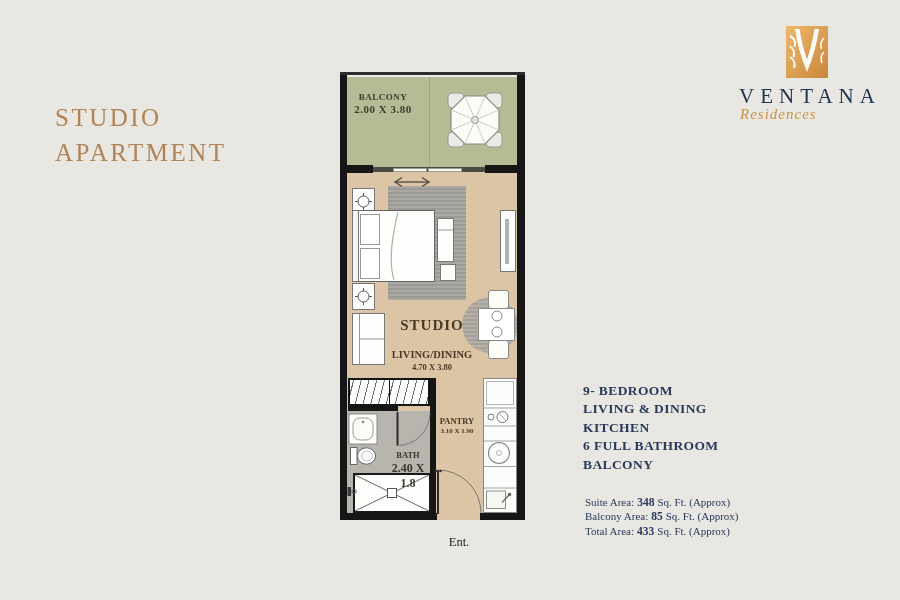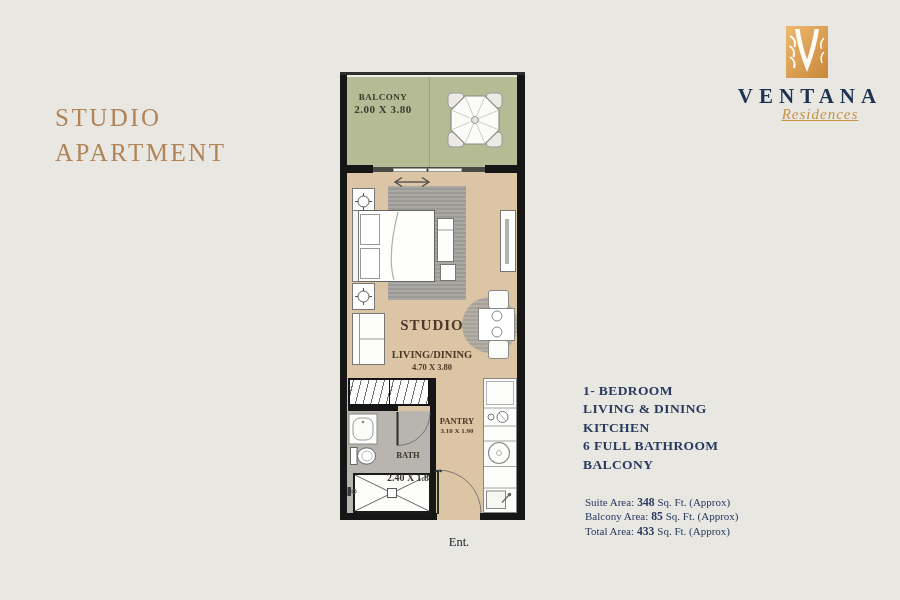--- a/index.html
+++ b/index.html
@@ -6,23 +6,23 @@
   body { background:#d8d6d1; font-family:"Liberation Serif", serif; }
   .page { position:relative; width:900px; height:600px; background:#e9e7e2; overflow:hidden; }
   .abs { position:absolute; }
 
   
   .main-title { left:55px; top:100px; font-size:25px; line-height:35px;
     letter-spacing:2.5px; color:#b08457; font-weight:500; }
 
   
   .brand-name { left:728px; top:84px; width:164px; text-align:center; font-size:21px;
-    letter-spacing:6px; color:#1e3252; font-weight:700; }
-  .brand-sub { left:740px; top:106px; width:160px; text-align:center; font-size:15px;
-    font-style:italic; color:#c9923f; letter-spacing:1px;text-decoration:underline; }
+    letter-spacing:6px; color:#1e3252; font-weight:400; }
+  .brand-sub { left:740px; top:106px; width:160px; font-size:15px;
+    font-style:italic; color:#c9923f; letter-spacing:1px; }
 
   
   .features { left:583px; top:382px; color:#273a5e; font-size:13.5px;
     font-weight:bold; line-height:18.4px; letter-spacing:.4px; }
   .areas { left:585px; top:495px; color:#273a5e; font-size:11px; line-height:14.4px; }
   .areas .num { font-weight:bold; font-size:11.5px; }
   .areas span { margin-right:3px; }
 
   
   .plan { left:335px; top:68px; width:190px; height:492px; }
@@ -61,21 +61,21 @@
   .plan-label .dims { display:block; }
   .lbl-balcony { left:16px; top:24px; width:64px; font-size:9px; letter-spacing:.5px; color:#3e3a2f; }
   .lbl-balcony .dims { font-size:11px; margin-top:1px;font-family:Liberation Serif, serif; }
   .lbl-living { left:45px; top:249px; width:104px; color:#4c3828; }
   .lbl-living .l1 { font-size:15px; letter-spacing:1px; display:block; }
   .lbl-living .l2 { font-size:10.5px; display:block; margin-top:15px; }
   .lbl-living .dims { font-size:8.5px; margin-top:2px; }
   .lbl-pantry { left:97px; top:348px; width:50px; font-size:8.5px; }
   .lbl-pantry .dims { font-size:7px; margin-top:1px;font-family:Liberation Serif, serif; }
   .lbl-bath { left:50px; top:382px; width:46px; font-size:8.5px; color:#3c362d; }
-  .lbl-bath .dims { font-size:10px; margin-top:12px; }
+  .lbl-bath .dims { font-size:12px; margin-top:1px; }
   .lbl-ent { left:102px; top:467px; width:44px; font-size:12.5px; color:#20242e; font-weight:normal; }
 
   svg.overlay { position:absolute; left:0; top:0; pointer-events:none; }
 </style>
 </head>
 <body>
 
 <div class="page">
 
   <div class="abs main-title">
@@ -94,21 +94,21 @@
       <rect width="42" height="52" fill="url(#goldgrad)"></rect>
       <path d="M9 3 C11 17 15 32 21 46 C27 32 31 17 33 3 L28.5 3 C26.5 15 24 25 21 33.5 C18 25 15.5 15 13.5 3 Z" fill="#fdfbf6"></path>
       <path d="M4 10 C8 12 10 16 8.5 21 M3.5 20 C7 22 9 26 7.5 31 M4 31 C7.5 33 9.5 37 8 42" stroke="#fdfbf6" stroke-width="2" fill="none"></path>
       <path d="M38 12 C35 15 34 19 35.5 23 M38 26 C35 29 34.5 33 36 37" stroke="#fdfbf6" stroke-width="1.6" fill="none"></path>
     </svg>
   </div>
   <div class="abs brand-name">VENTANA</div>
   <div class="abs brand-sub">Residences</div>
 
   <div class="abs features">
-    <div>1- BEDROOM</div>
+    <div>9- BEDROOM</div>
     <div>LIVING &amp; DINING</div>
     <div>KITCHEN</div>
     <div>6 FULL BATHROOM</div>
     <div>BALCONY</div>
   </div>
 
   <div class="abs areas">
     <div class="area-line">
       <span>Suite Area:</span><span class="num">348</span><span>Sq. Ft. (Approx)</span>
     </div>

